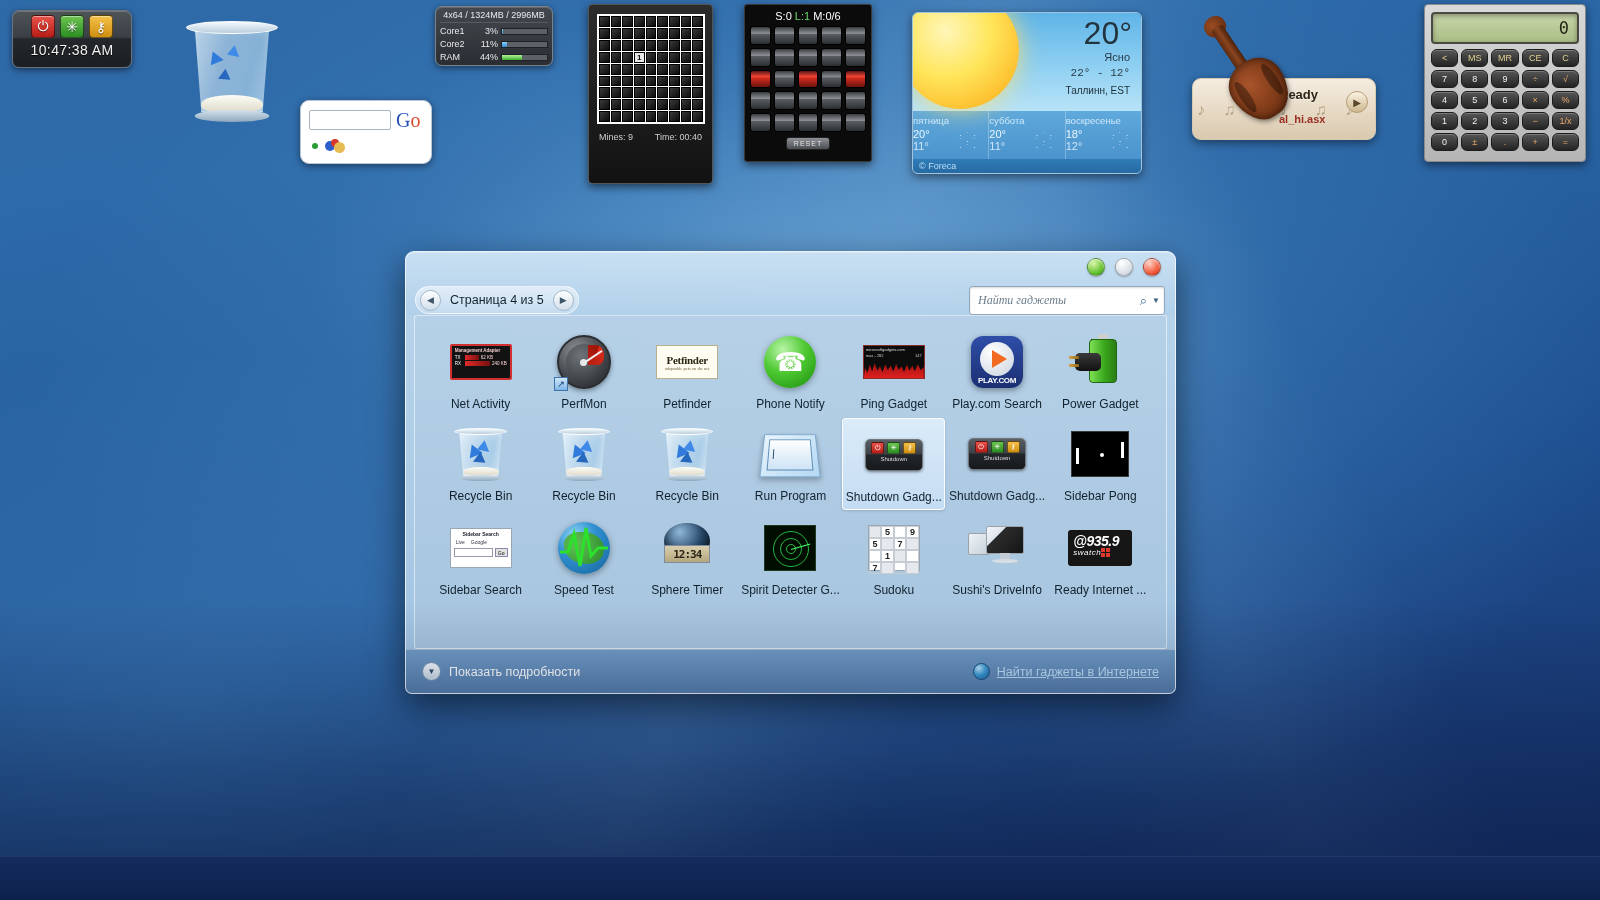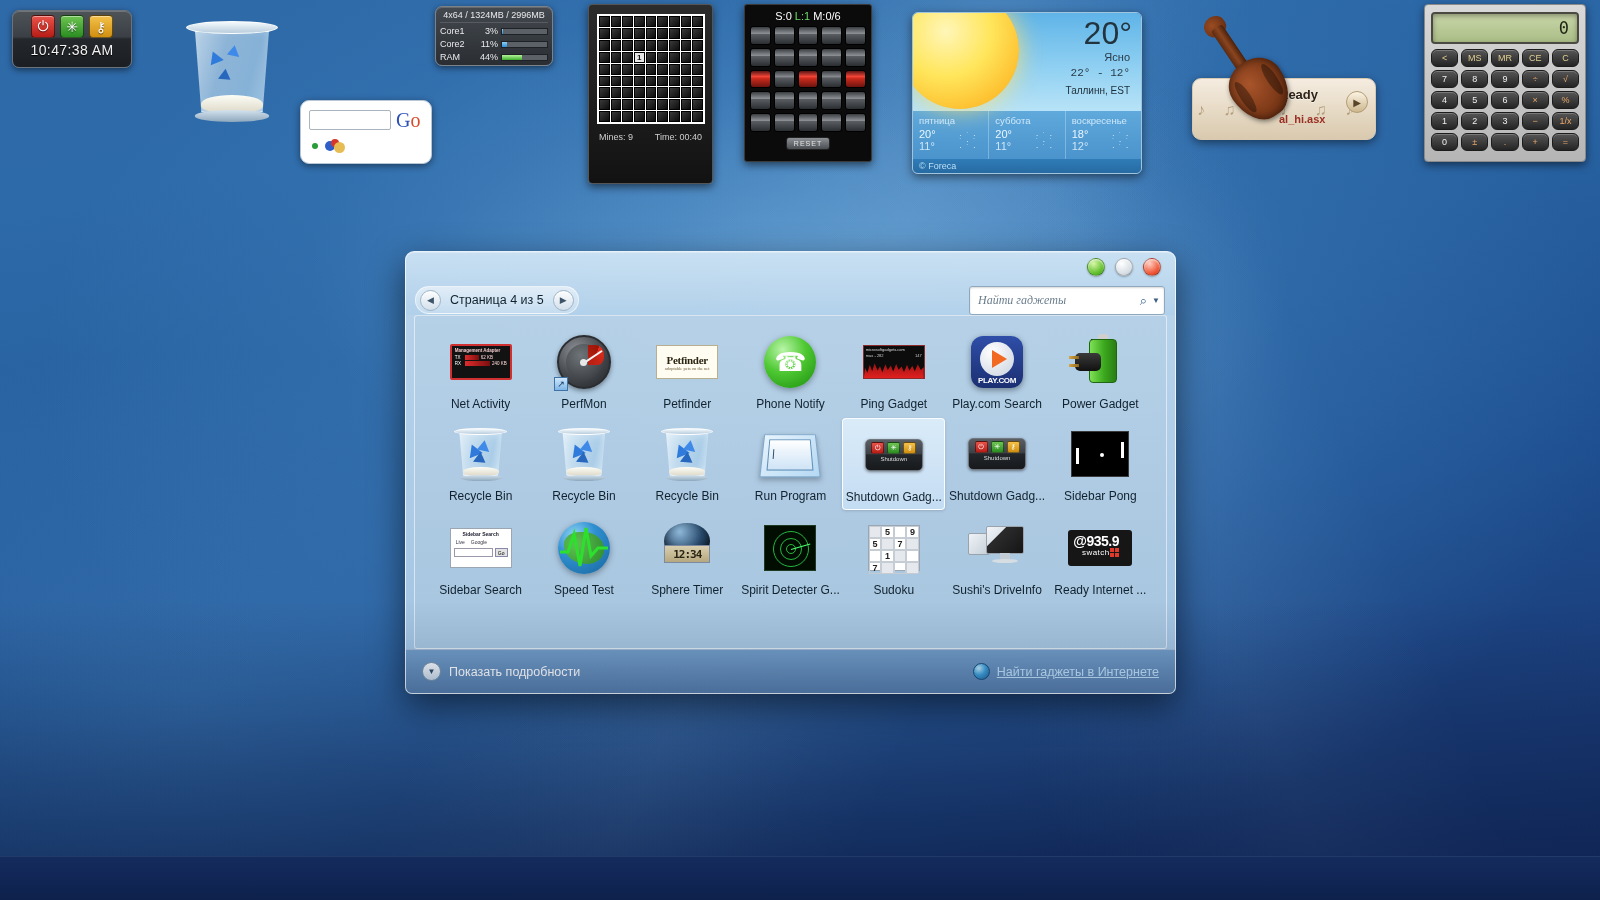--- a/index.html
+++ b/index.html
@@ -129,21 +129,21 @@
   #gad-weather .w-top { position: relative; height: 98px;
     background: linear-gradient(to bottom,#5fb4e8 0%,#8fd0f2 55%,#b8e3f7 100%); }
   #gad-weather .sun { position: absolute; left: -12px; top: -22px; width: 118px; height: 118px;
     border-radius: 50%; background: radial-gradient(circle at 38% 34%, #fff6b8 0%, #ffe65c 42%, #fdbe2d 78%, #f39c18 100%);
     box-shadow: 0 0 24px rgba(255,225,110,0.85); }
   #gad-weather .w-temp { position: absolute; right: 9px; top: 2px; font-size: 32px; color: #24343f; }
   #gad-weather .w-cond { position: absolute; right: 11px; top: 38px; font-size: 11px; color: #2a3a46; }
   #gad-weather .w-hl { position: absolute; right: 11px; top: 54px; font-size: 11px; color: #2a3a46; font-family: Liberation Mono, monospace; }
   #gad-weather .w-city { position: absolute; right: 11px; top: 72px; font-size: 10px; color: #1d2d38; }
   #gad-weather .w-days { display: flex; height: 48px; background: linear-gradient(to bottom,#5fa9dc,#4a93cc); }
-  #gad-weather .w-day { flex: 1; padding: 4px 6px; color: #eaf6ff; font-size: 9.5px;
+  #gad-weather .w-day { flex: 1; padding: 4px 0; color: #eaf6ff; font-size: 9.5px;
     border-right: 1px solid rgba(255,255,255,0.28); position: relative; }
   #gad-weather .w-day:last-child { border-right: none; }
   #gad-weather .w-day .dn { color: #cfe8fa; font-size: 9.5px; }
   #gad-weather .w-day .hi { font-size: 11px; margin-top: 2px; }
   #gad-weather .w-day .lo { font-size: 11px; color: #cde6f8; }
   #gad-weather .rain { position: absolute; right: 5px; bottom: 6px; width: 24px; height: 20px;
     color: #dff0fd; font-size: 8px; line-height: 6px; letter-spacing: 1px; }
   #gad-weather .w-foot { height: 16px; background: linear-gradient(to bottom,#2f7cb8,#26689f);
     color: #bcdff7; font-size: 9px; padding: 2px 6px; }
 
@@ -410,23 +410,23 @@
     background: linear-gradient(135deg,#f2f5f8 0%,#dfe6ec 30%,#2b2b2b 32%,#151515 100%);
     border: 1px solid #9aa3ab; border-radius: 2px; }
   .ic-drive .stand { position: absolute; right: 16px; top: 27px; width: 10px; height: 7px;
     background: #c3ccd4; }
   .ic-drive .foot { position: absolute; right: 8px; top: 33px; width: 26px; height: 4px;
     background: #d6dde3; border-radius: 50%; }
   .ic-drive .mon2 { position: absolute; left: 0; top: 7px; width: 22px; height: 22px;
     background: linear-gradient(135deg,#eef3f7,#c6d0d8); border: 1px solid #9aa3ab; border-radius: 2px; }
 
   .ic-swatch { width: 64px; height: 36px; background: #161616; border-radius: 3px;
-    padding: 3px 5px; color: #fff; }
+    padding: 3px 5px; color: #fff; font-style: italic; }
   .ic-swatch .sw1 { font-size: 14px; font-weight: bold; letter-spacing: -0.5px; }
-  .ic-swatch .sw2 { display: flex; align-items: center; justify-content: center; margin-top: -1px; }
+  .ic-swatch .sw2 { display: flex; align-items: center; justify-content: flex-start; margin-top: -1px; }
   .ic-swatch .sw2 span { font-size: 8px; letter-spacing: 0.5px; }
   .ic-swatch .sqs { display: grid; grid-template-columns: repeat(2,4px); gap: 1px; }
   .ic-swatch .sqs i { width: 4px; height: 4px; background: #e03a2a; display: block; }
 
   
   #gallery .win-foot { position: absolute; left: 0; right: 0; bottom: 0; height: 44px;
     background: linear-gradient(to bottom, rgba(72,123,176,0.55), rgba(42,86,140,0.62));
     border-top: 1px solid rgba(255,255,255,0.45);
     display: flex; align-items: center; justify-content: space-between; padding: 0 16px; }
   .details-btn { display: flex; align-items: center; gap: 8px; }

